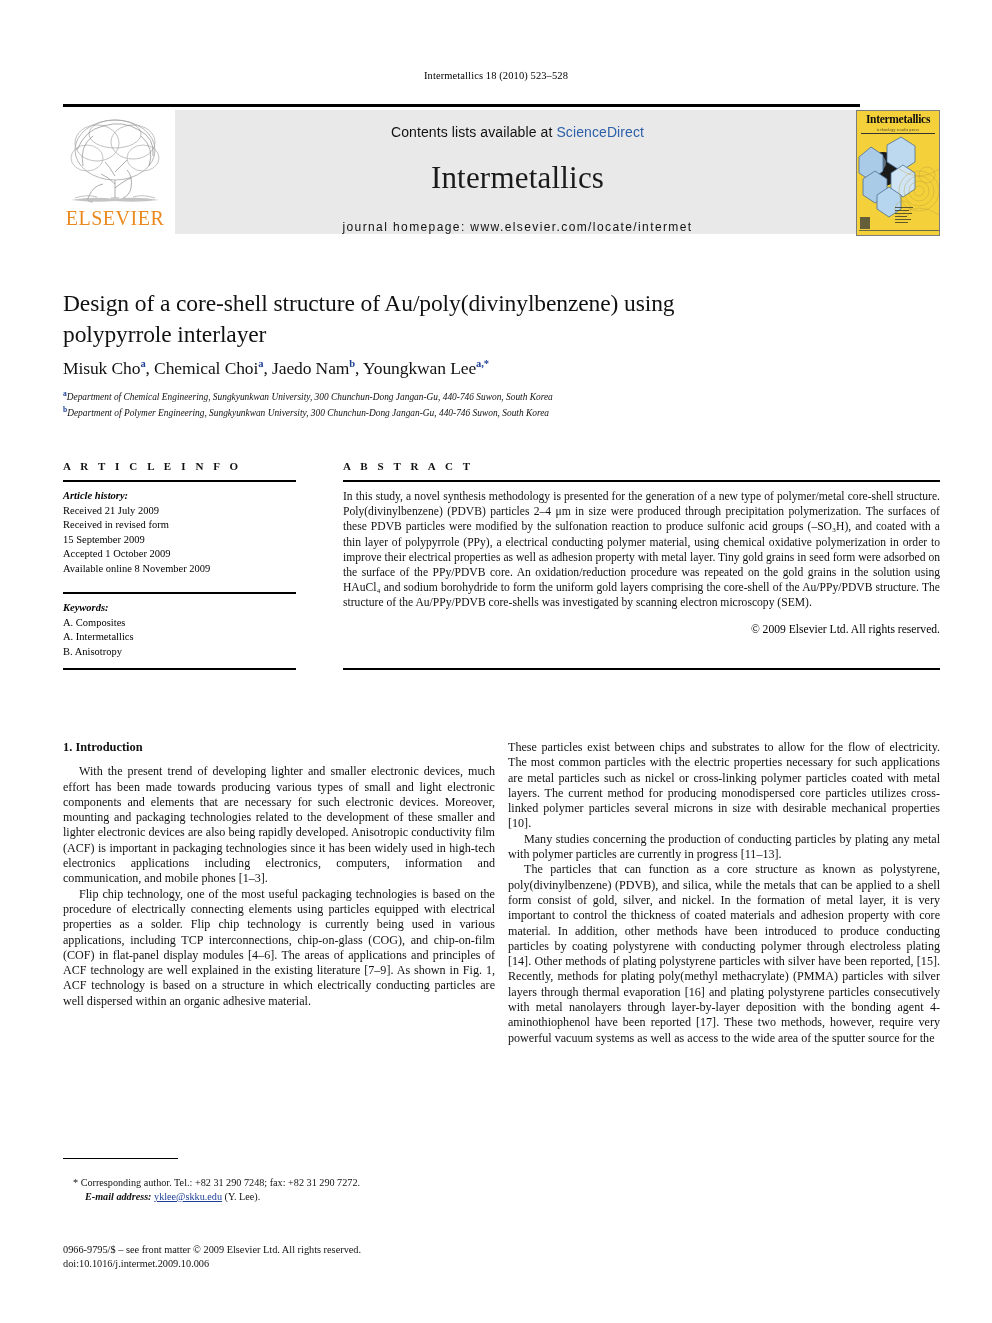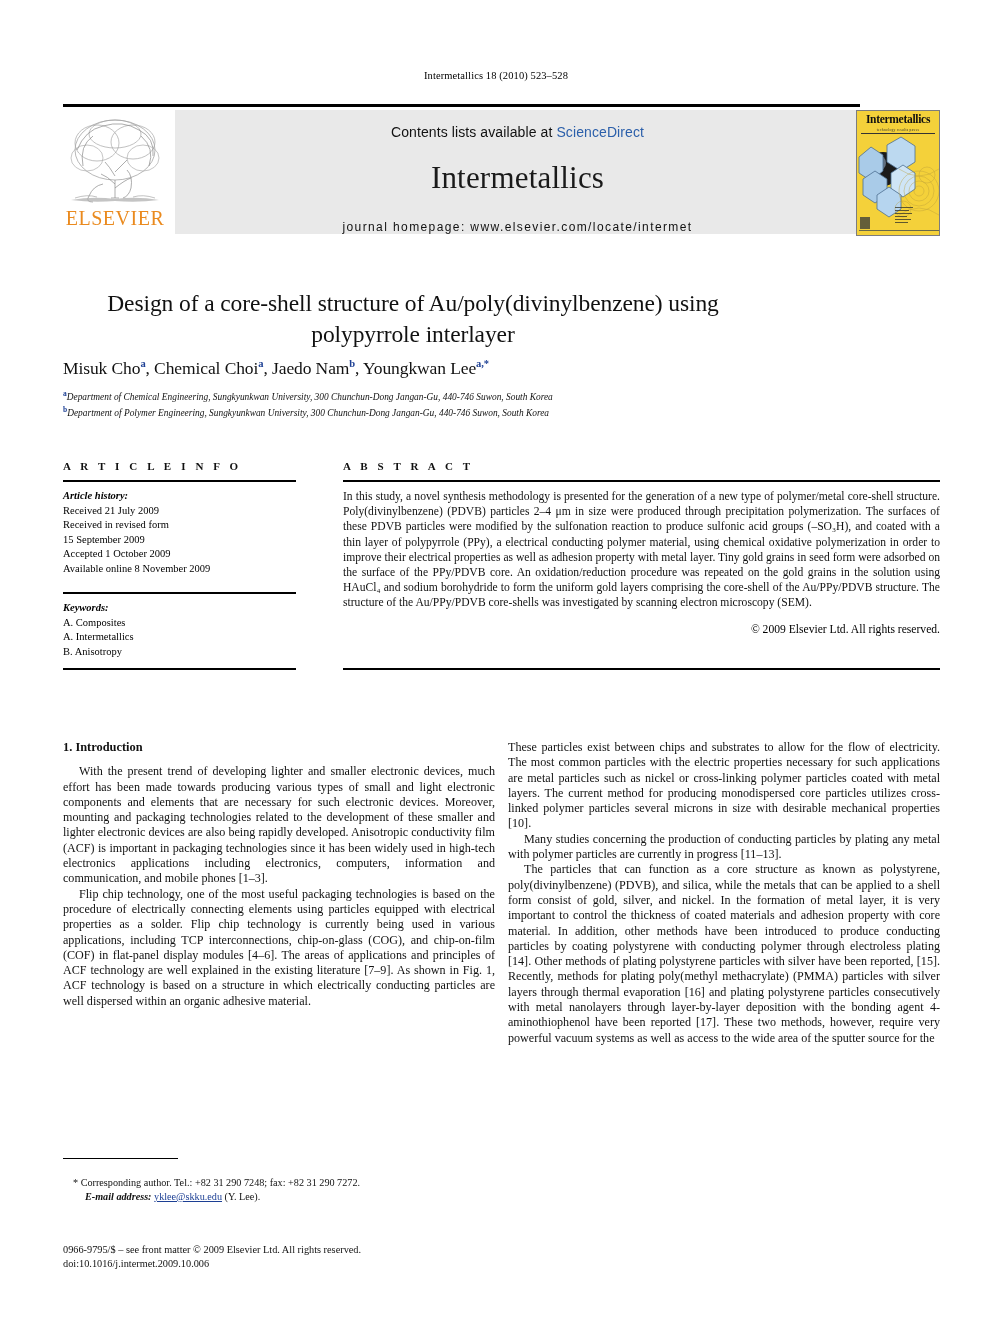--- a/index.html
+++ b/index.html
@@ -136,21 +136,20 @@
   .article-title {
     position: absolute;
     top: 288px;
     left: 63px;
     width: 700px;
     font-family: "Liberation Serif", serif;
     font-size: 23.5px;
     line-height: 31px;
     color: #111;
     letter-spacing: -0.1px;
-    text-align: center;
   }
   .byline {
     position: absolute;
     top: 358px;
     left: 63px;
     width: 720px;
     font-family: "Liberation Serif", serif;
     font-size: 17.5px;
     color: #111;
     letter-spacing: -0.1px;

